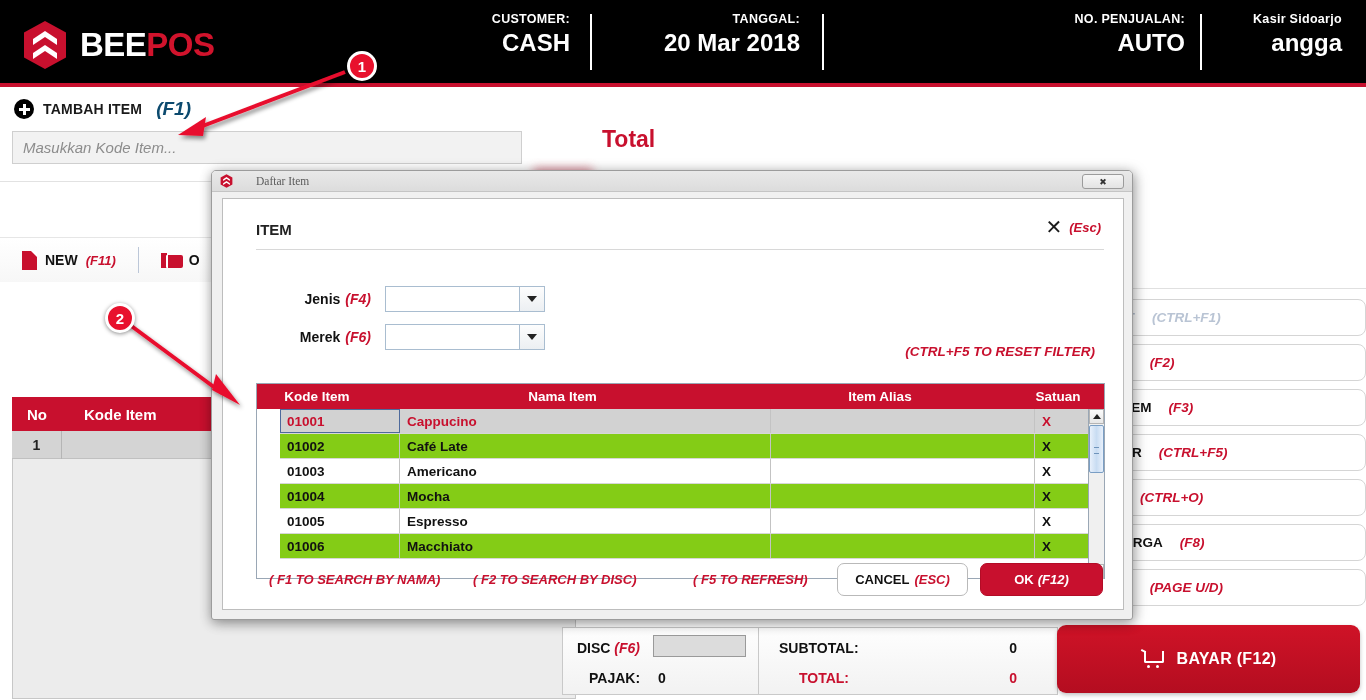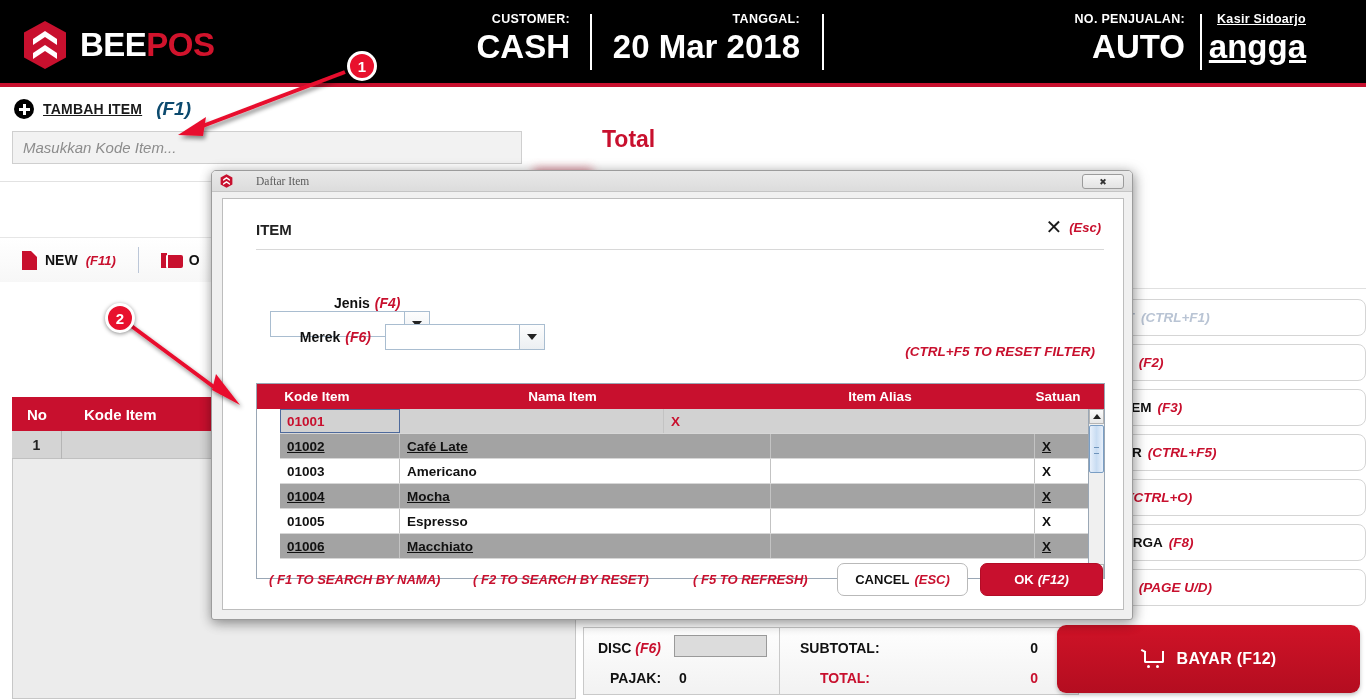--- a/index.html
+++ b/index.html
@@ -20,42 +20,42 @@
     background:#c8102e;
   }
   .logo-wrap { position:absolute; left:22px; top:20px; display:flex; align-items:center; gap:12px; }
   .logo-mark { width:46px; height:50px; position:relative; }
   .logo-text { font-size:33px; font-weight:bold; letter-spacing:-0.5px; font-family:"Liberation Sans", sans-serif; }
   .logo-text .bee { color:#fff; }
   .logo-text .pos { color:#d1132c; }
 
   .hdr-field { position:absolute; top:12px; text-align:right; }
   .hdr-label { font-size:12.5px; font-weight:bold; letter-spacing:.3px; color:#fff; }
-  .hdr-value { font-size:33px; font-weight:bold; color:#fff; margin-top:4px; line-height:1.05; }
+  .hdr-value { font-size:24px; font-weight:bold; color:#fff; margin-top:4px; line-height:1.05; }
   .hdr-div { position:absolute; top:14px; width:2px; height:56px; background:#fff; }
 
   
   .left-panel {
     position:absolute; left:0; top:87px; width:592px; height:613px;
     background:#fff;
   }
   .tambah-row {
     position:absolute; left:0; top:0; width:592px; height:44px;
     display:flex; align-items:center; padding-left:14px; gap:9px;
     background:#fff;
   }
   .plus-icon {
     width:20px; height:20px; border-radius:50%; background:#000; position:relative; flex:none;
   }
   .plus-icon:before, .plus-icon:after {
     content:""; position:absolute; background:#fff;
   }
   .plus-icon:before { left:4.5px; top:9px; width:11px; height:3px; }
   .plus-icon:after { left:8.5px; top:5px; width:3px; height:11px; }
-  .tambah-label { font-size:14px; font-weight:bold; color:#1a1a1a; letter-spacing:.2px;text-decoration:underline; }
+  .tambah-label { font-size:14px; font-weight:bold; color:#1a1a1a; letter-spacing:.2px; }
   .tambah-key { font-size:19px; font-weight:bold; font-style:italic; color:#0c4a6e; margin-left:5px; }
 
   .code-input {
     position:absolute; left:12px; top:44px; width:510px; height:33px;
     border:1px solid #cfcfcf; background:#f2f2f2;
     font-size:15px; font-style:italic; color:#8c8c8c;
     padding-left:10px; line-height:31px;
     font-family:"Liberation Sans", sans-serif;
   }
   .left-sep { position:absolute; left:0; top:94px; width:592px; height:1px; background:#e2e2e2; }
@@ -108,21 +108,21 @@
   .help-label { font-size:14px; font-weight:bold; color:#111; }
   .help-key { font-size:13.5px; font-weight:bold; font-style:italic; color:#c8102e; }
   .help-sep { position:absolute; left:0; top:201px; width:256px; height:1px; background:#e0e0e0; }
 
   .side-btn {
     position:absolute; left:-12px; width:268px; height:37px;
     border:1px solid #d5d5d5; border-radius:8px; background:#fff;
     display:flex; align-items:center; padding-left:24px;
     font-size:13.5px; font-weight:bold; color:#111;
   }
-  .side-btn .sb-key { font-style:italic; color:#c8102e; margin-left:6px; font-weight:bold;text-align:center; }
+  .side-btn .sb-key { font-style:italic; color:#c8102e; margin-left:17px; font-weight:bold;text-align:center; }
   .side-btn.disabled { color:#b9c4d4; }
   .side-btn.disabled .sb-key { color:#b9c4d4; }
 
   
   .total-label {
     position:absolute; left:602px; top:126px;
     font-size:23px; font-weight:bold; color:#c8102e;
   }
   .rp-value {
     position:absolute; right:18px; top:170px;
@@ -130,21 +130,21 @@
   }
   .rp-underline { position:absolute; left:1120px; top:238px; width:246px; height:3px; background:#ededed; }
 
   .center-blur {
     position:absolute; left:533px; top:168px; width:60px; height:20px;
     background:#d87d8c; filter:blur(5px); border-radius:4px; opacity:.85;
   }
 
   
   .totals-box {
-    position:absolute; left:583px; top:627px; width:496px; height:68px;
+    position:absolute; left:562px; top:627px; width:496px; height:68px;
     border:1px solid #c9c9c9; background:linear-gradient(#fefefe,#f2f2f2);
     display:flex;
   }
   .totals-left { width:196px; border-right:1px solid #c9c9c9; position:relative; }
   .totals-right { flex:1; position:relative; }
   .disc-label { position:absolute; left:14px; top:12px; font-size:14px; font-weight:bold; color:#111; }
   .disc-key { font-style:italic; color:#c8102e; }
   .disc-input { position:absolute; left:90px; top:7px; width:93px; height:22px; background:#dcdcdc; border:1px solid #9a9a9a; }
   .pajak-label { position:absolute; left:26px; top:42px; font-size:14px; font-weight:bold; color:#111; }
   .pajak-value { position:absolute; left:95px; top:42px; font-size:14px; font-weight:bold; color:#111; }
@@ -247,21 +247,21 @@
   .itbl-rows { flex:1;margin-left:23px; }
   .irow {
     display:flex; height:25px; font-size:13.5px; color:#111; font-weight:bold;
     border-bottom:1px solid #d7d7d7;
   }
   .irow > div { display:flex; align-items:center; padding-left:7px; }
   .irow .col-kode { border-right:1px solid #c3c3c3; }
   .irow .col-nama { border-right:1px solid #c3c3c3; }
   .irow .col-alias { border-right:1px solid #c3c3c3; }
   .irow.odd { background:#fff; }
-  .irow.even { background:#a3a3a3;text-decoration:underline; }
+  .irow.even { background:#84cc16; }
   .irow.selected { background:#d2d2d2; }
   .irow.selected .col-kode { color:#c8102e; border:1px solid #4e6a9c; padding-left:6px; }
   .irow.selected .col-nama { color:#c8102e; }
   .irow.selected .col-satuan { color:#c8102e; }
 
   .vscroll { width:16px; background:#f0f0f0; border-left:1px solid #9aa7b5; position:relative; }
   .vs-btn { height:15px; background:linear-gradient(#fbfbfb,#e7e7e7); border:1px solid #b4b4b4; display:flex; align-items:center; justify-content:center; }
   .vs-btn.top { position:absolute; top:0; left:0; right:0; }
   .vs-btn.bot { position:absolute; bottom:0; left:0; right:0; }
   .vs-btn i.up { width:0;height:0;border-left:4px solid transparent;border-right:4px solid transparent;border-bottom:5px solid #222; }
@@ -332,21 +332,21 @@
     <div class="hdr-value">20 Mar 2018</div>
   </div>
   <div class="hdr-div" style="left:822px;"></div>
 
   <div class="hdr-field" style="left:985px; width:200px;">
     <div class="hdr-label">NO. PENJUALAN:</div>
     <div class="hdr-value">AUTO</div>
   </div>
   <div class="hdr-div" style="left:1200px;"></div>
 
-  <div class="hdr-field" style="left:1106px; width:200px;text-decoration:underline;">
+  <div class="hdr-field" style="left:1142px; width:200px;">
     <div class="hdr-label">Kasir Sidoarjo</div>
     <div class="hdr-value">angga</div>
   </div>
 </div>
 <div class="header-bottom-line"></div>
 
 <div class="left-panel">
   <div class="tambah-row">
     <span class="plus-icon"></span>
     <span class="tambah-label">TAMBAH ITEM</span>
@@ -459,21 +459,21 @@
   </div>
 
   <div class="modal-body">
     <div class="modal-item-title">ITEM</div>
     <div class="esc-wrap">
       <span class="esc-x">✕</span>
       <span class="esc-key">(Esc)</span>
     </div>
     <div class="modal-hr"></div>
 
-    <div class="field-row" style="left:33px; top:96px;flex-direction:column;">
+    <div class="field-row" style="left:33px; top:87px;">
       <span class="field-label" style="width:115px;">
         <span>Jenis</span><span class="field-key">(F4)</span>
       </span>
       <span class="combo">
         <span class="combo-input"></span>
         <span class="combo-arrow">
             <i></i>
           </span>
       </span>
     </div>
@@ -496,20 +496,21 @@
       <div class="itbl-head">
         <div class="col-kode">Kode Item</div>
         <div class="col-nama">Nama Item</div>
         <div class="col-alias">Item Alias</div>
         <div class="col-satuan">Satuan</div>
       </div>
       <div class="itbl-scroller">
         <div class="itbl-rows">
           <div class="irow selected">
             <div class="col-kode">01001</div>
+            <div class="col-nama">Cappucino</div>
             <div class="col-alias"></div>
             <div class="col-satuan">X</div>
           </div>
           <div class="irow even">
             <div class="col-kode">01002</div>
             <div class="col-nama">Café Late</div>
             <div class="col-alias"></div>
             <div class="col-satuan">X</div>
           </div>
           <div class="irow odd">
@@ -543,21 +544,21 @@
             </div>
           <div class="vs-thumb"></div>
           <div class="vs-btn bot">
               <i class="dn"></i>
             </div>
         </div>
       </div>
     </div>
 
     <div class="mfoot-hint" style="left:30px;margin-left:16px;">( F1 TO SEARCH BY NAMA)</div>
-    <div class="mfoot-hint" style="left:250px;">( F2 TO SEARCH BY RESET)</div>
+    <div class="mfoot-hint" style="left:250px;">( F2 TO SEARCH BY DISC)</div>
     <div class="mfoot-hint" style="left:470px;">( F5 TO REFRESH)</div>
 
     <div class="mbtn mbtn-cancel">
       <span>CANCEL</span>
       <span class="k">(ESC)</span>
     </div>
     <div class="mbtn mbtn-ok">
       <span>OK</span>
       <span class="k">(F12)</span>
     </div>

